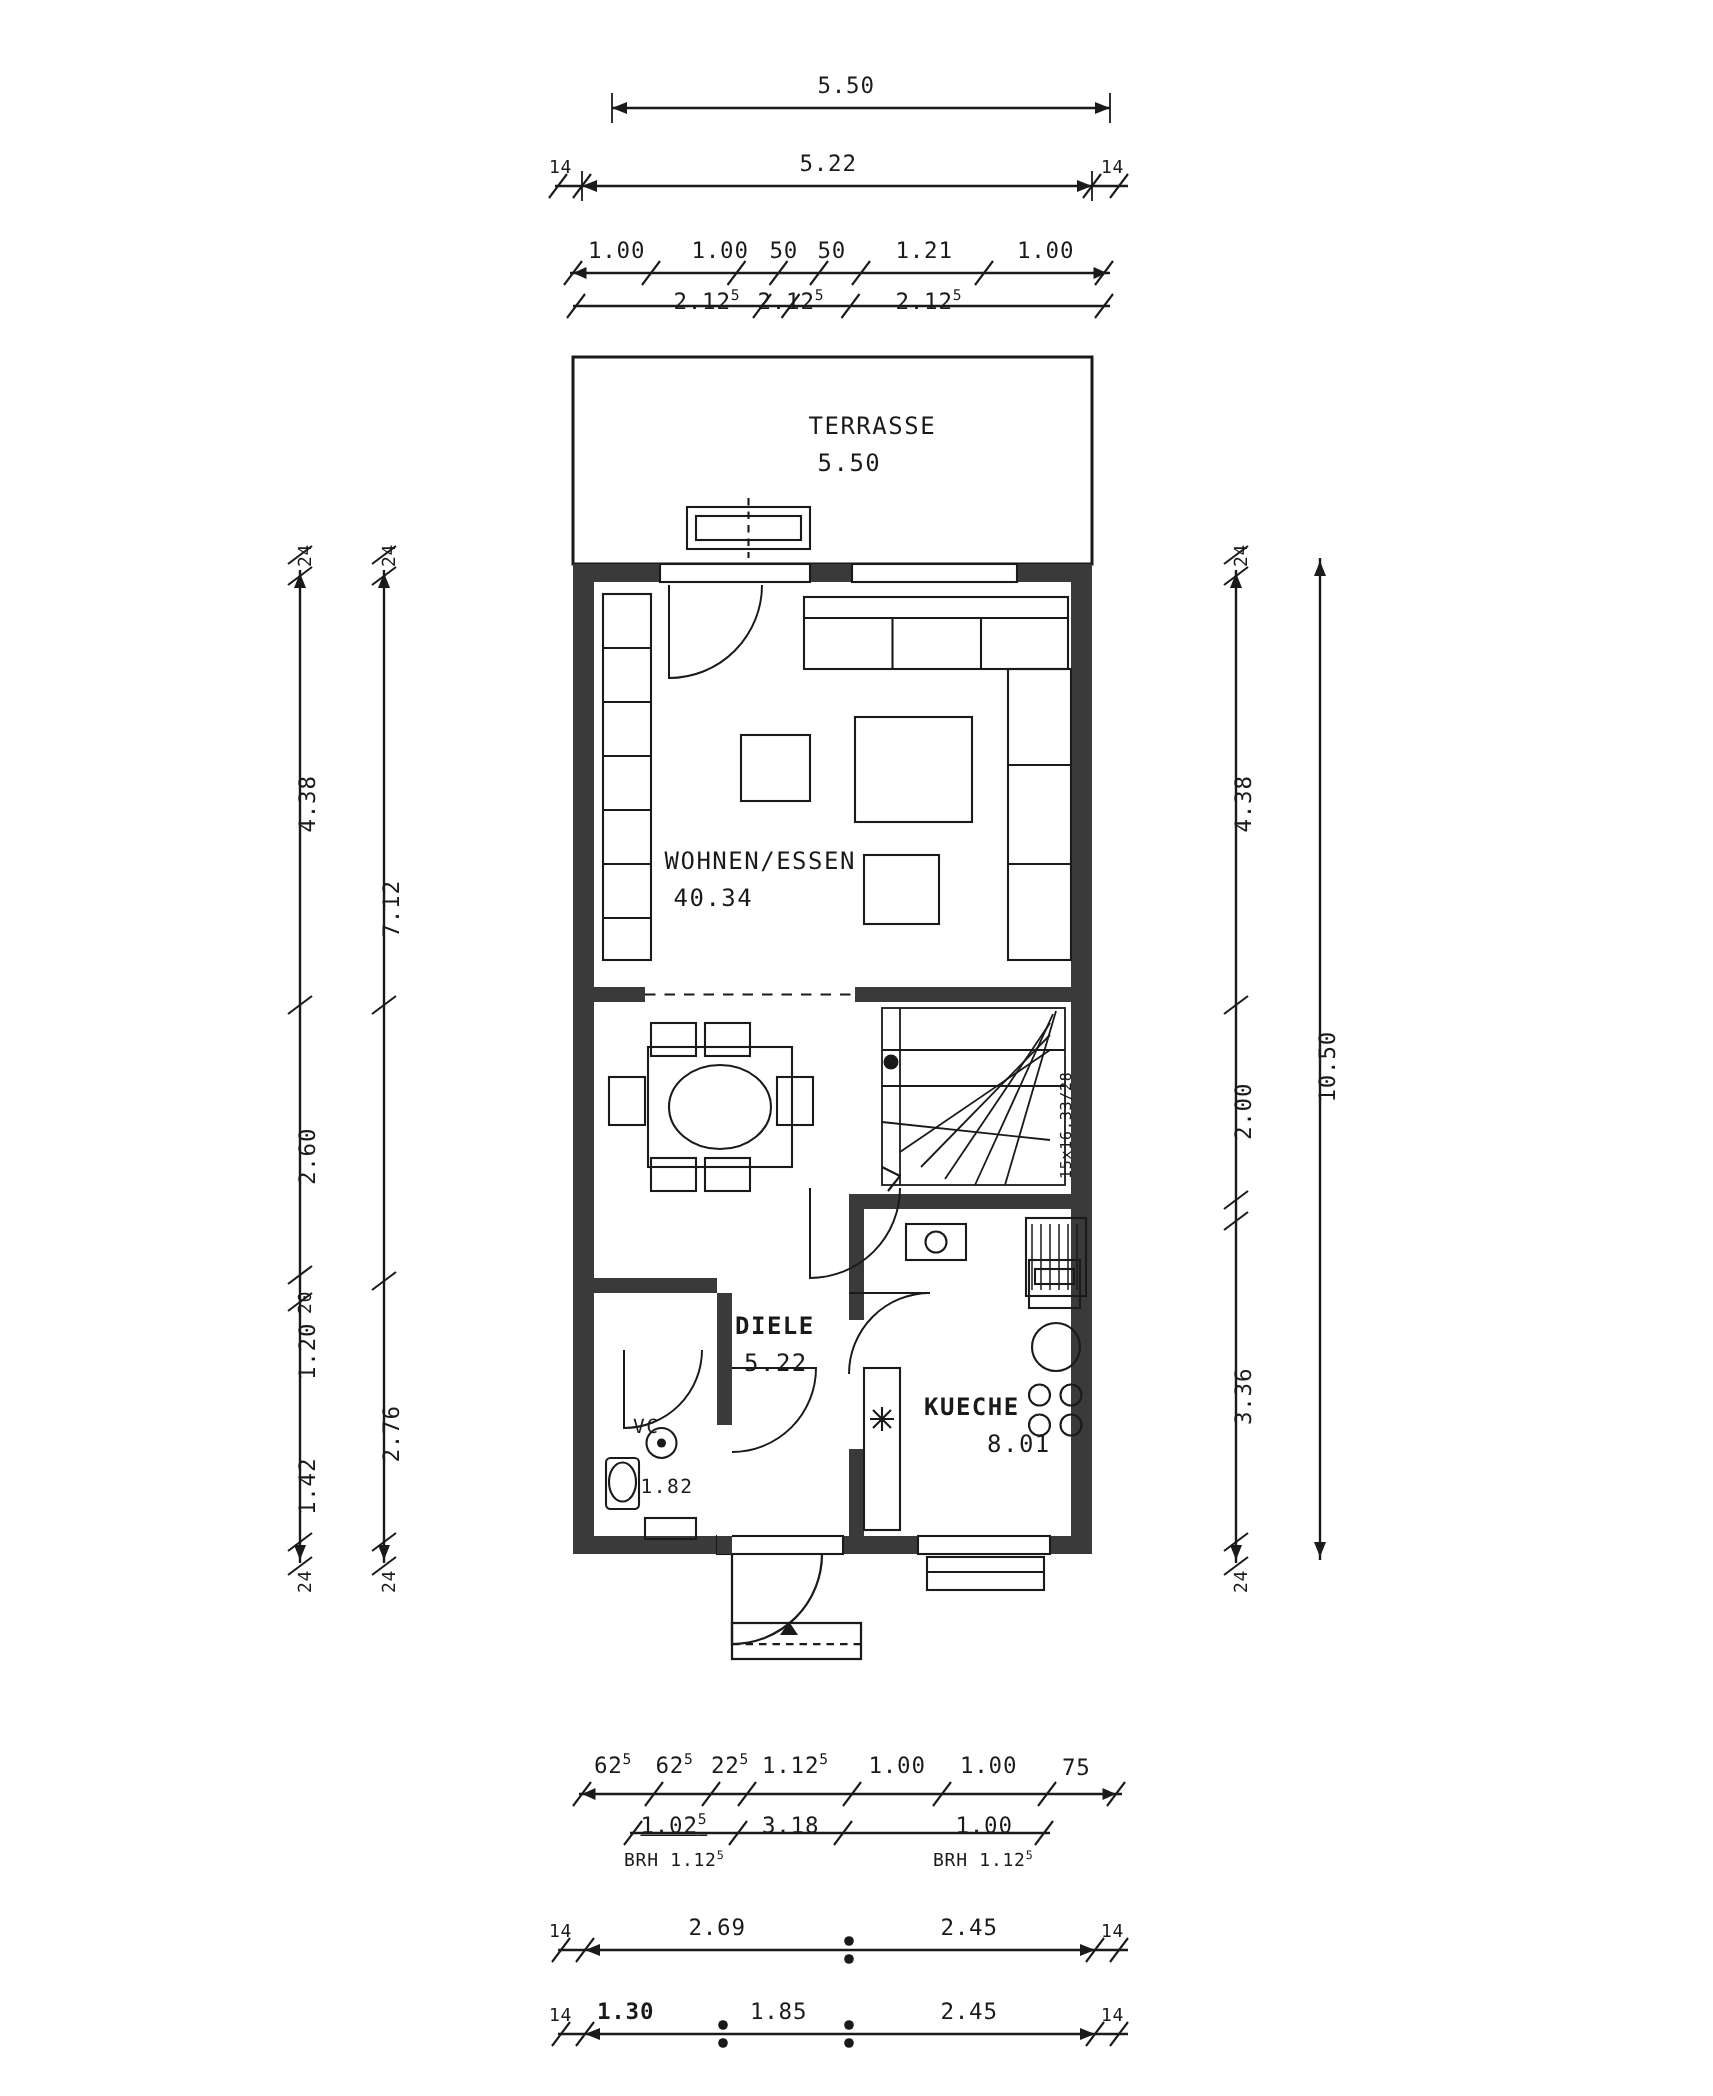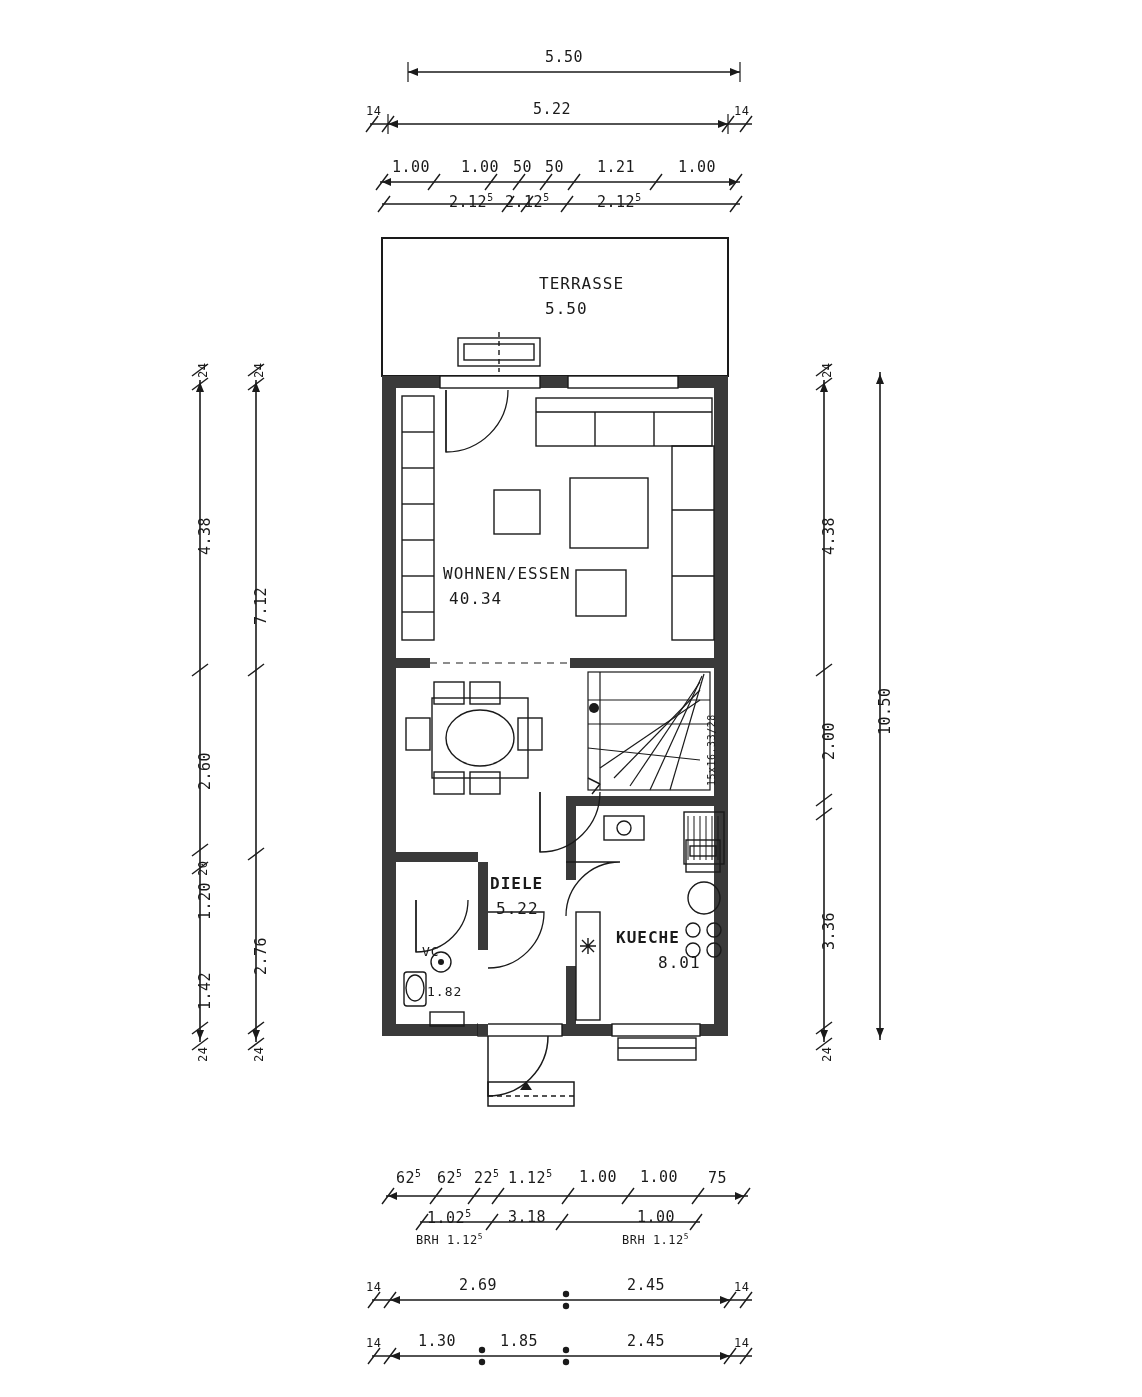--- a/index.html
+++ b/index.html
@@ -354,34 +354,34 @@
 <div class="lbl dim rot" style="left:876px;top:735px;">10.50</div>
 
 <div class="lbl dim" style="left:396px;top:1168px;"><span>62</span><span class="sup">5</span></div>
 <div class="lbl dim" style="left:437px;top:1168px;"><span>62</span><span class="sup">5</span></div>
 <div class="lbl dim" style="left:474px;top:1168px;"><span>22</span><span class="sup">5</span></div>
 <div class="lbl dim" style="left:508px;top:1168px;"><span>1.12</span><span class="sup">5</span></div>
 <div class="lbl dim" style="left:579px;top:1168px;">1.00</div>
 <div class="lbl dim" style="left:640px;top:1168px;">1.00</div>
 <div class="lbl dim" style="left:708px;top:1156px;margin-top:13px;">75</div>
 
-<div class="lbl dim" style="left:427px;top:1208px;"><span>1.02</span><span class="sup">5</span></div>
+<div class="lbl dim" style="left:427px;top:1208px;text-decoration:underline;"><span>1.02</span><span class="sup">5</span></div>
 <div class="lbl dim" style="left:508px;top:1208px;">3.18</div>
 <div class="lbl dim" style="left:637px;top:1208px;">1.00</div>
 
 <div class="lbl dim-sm" style="left:416px;top:1232px;"><span>BRH 1.12</span><span class="sup">5</span></div>
 <div class="lbl dim-sm" style="left:622px;top:1232px;"><span>BRH 1.12</span><span class="sup">5</span></div>
 
 <div class="lbl dim-sm" style="left:366px;top:1280px;">14</div>
 <div class="lbl dim" style="left:459px;top:1276px;">2.69</div>
 <div class="lbl dim" style="left:627px;top:1276px;">2.45</div>
 <div class="lbl dim-sm" style="left:734px;top:1280px;">14</div>
 
 <div class="lbl dim-sm" style="left:366px;top:1336px;">14</div>
-<div class="lbl dim" style="left:418px;top:1332px;">1.30</div>
+<div class="lbl dim" style="left:398px;top:1332px;font-weight:bold;">1.30</div>
 <div class="lbl dim" style="left:500px;top:1332px;">1.85</div>
 <div class="lbl dim" style="left:627px;top:1332px;">2.45</div>
 <div class="lbl dim-sm" style="left:734px;top:1336px;">14</div>
 
 <div class="lbl room" style="left:539px;top:274px;">TERRASSE</div>
 <div class="lbl room" style="left:545px;top:299px;">5.50</div>
 
 <div class="lbl room" style="left:443px;top:564px;">WOHNEN/ESSEN</div>
 <div class="lbl room" style="left:449px;top:589px;">40.34</div>
 

